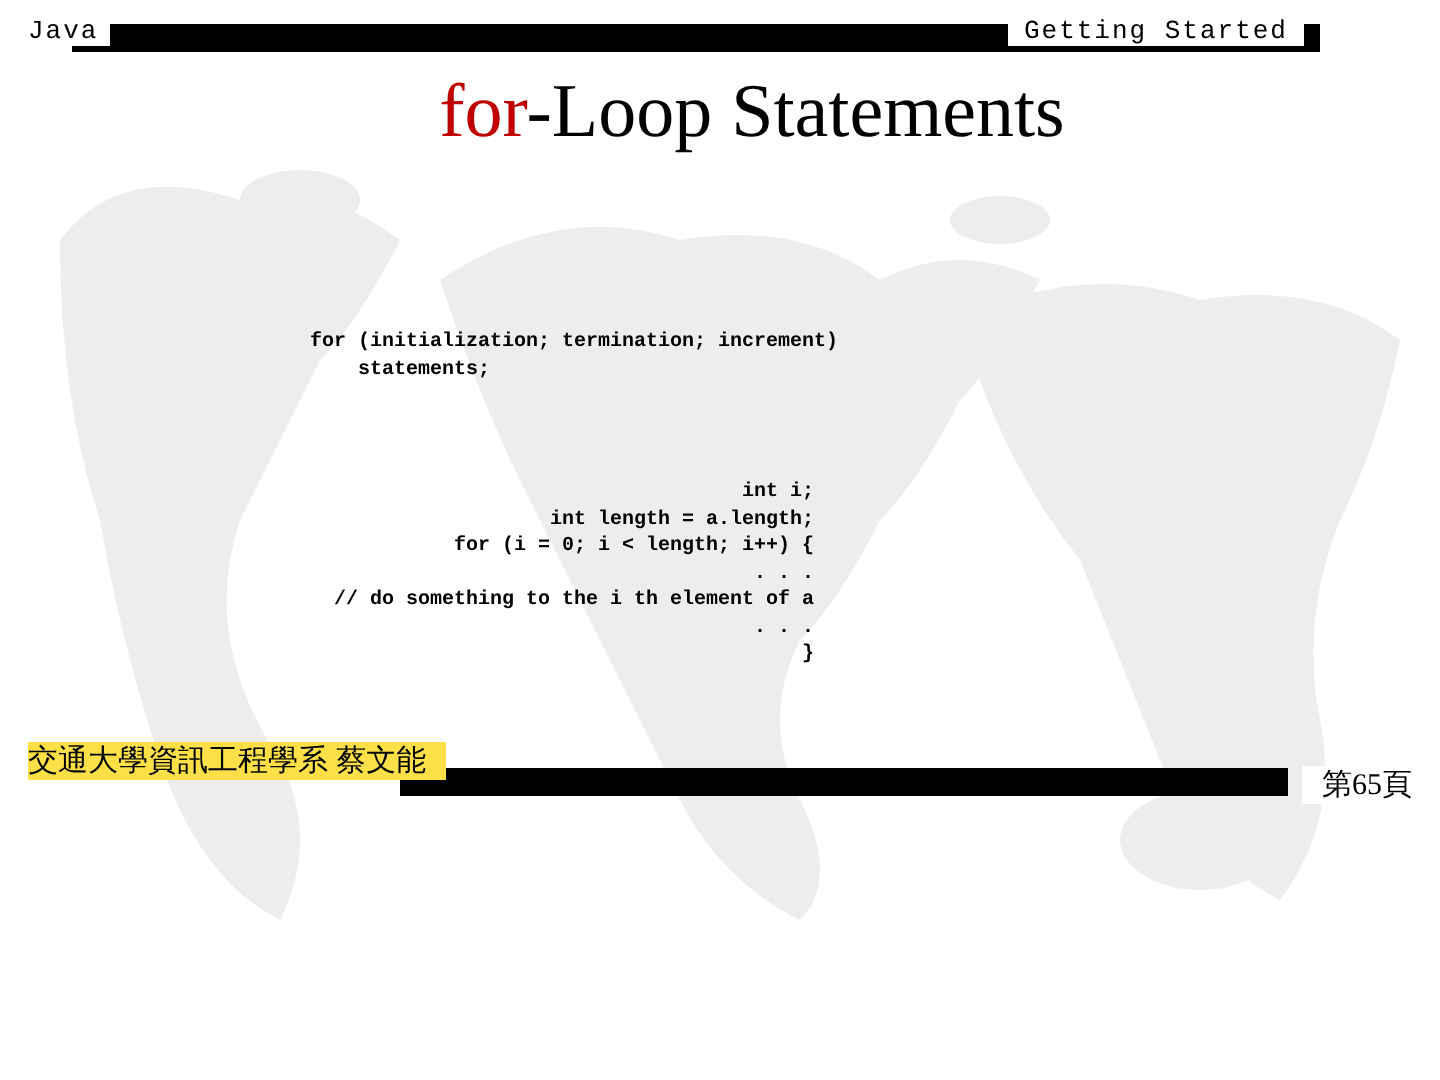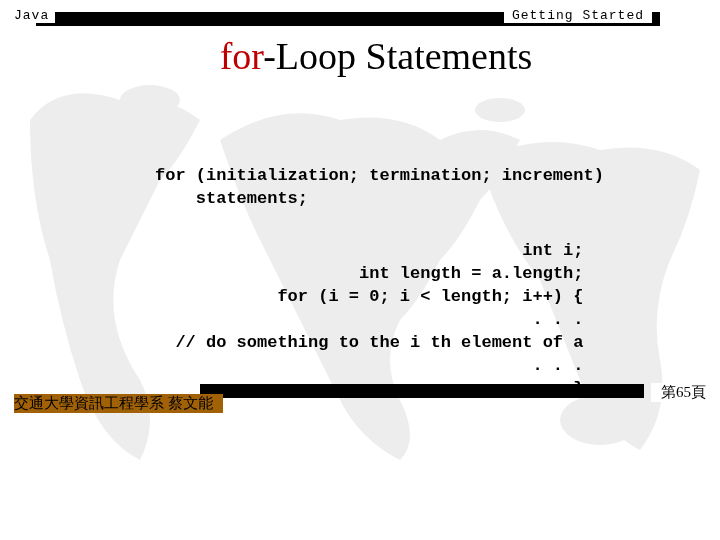--- a/index.html
+++ b/index.html
@@ -60,42 +60,42 @@
     text-align: center;
     font-size: 38px;
     font-family: "Times New Roman", serif;
   }
   .title .red { color: #c00000; margin-left: 32px; }
 
   .code-block {
     position: absolute;
     left: 155px;
     font-family: "Courier New", monospace;
-    font-size: 17px;
+    font-size: 10px;
     font-weight: bold;
     line-height: 1.35;
     white-space: pre;
     color: #000;
   }
   .code1 { top: 165px; }
   .code2 { top: 240px; text-align: right; }
 
   .bottom-bar {
     position: absolute;
     left: 200px;
     right: 76px;
     bottom: 18px;
     height: 14px;
     background: #000;
   }
   .bottom-left-label {
     position: absolute;
     left: 14px;
-    bottom: 3px;
-    background: #a16207;
+    bottom: 26px;
+    background: #fde047;
     padding-right: 10px;
     font-family: "Microsoft JhengHei", "PMingLiU", sans-serif;
     font-size: 15px;
   }
   .bottom-right-label {
     position: absolute;
     right: 14px;
     bottom: 14px;
     background: #fff;
     padding-left: 10px;

